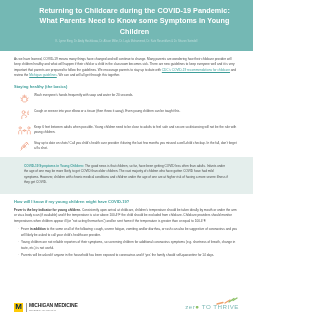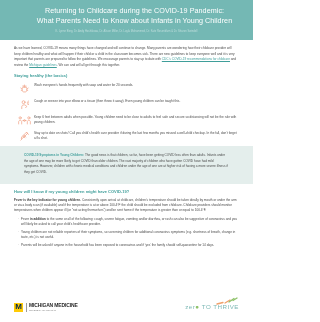--- a/index.html
+++ b/index.html
@@ -13,21 +13,21 @@
 
   
   .header {
     background: #74b8b4;
     padding: 6px 10px 7px 10px;
     text-align: center;
   }
   .header h1 {
     color: #ffffff;
     font-size: 7.2px;
-    font-weight: normal;
+    font-weight: bold;
     line-height: 1.45;
     letter-spacing: 0.05px;
     margin-left: 16px;
   }
   .header .authors {
     margin-top: 3px;
     color: #bfdedc;
     font-size: 2.7px;
     line-height: 1.3;
     font-weight: normal;
@@ -122,21 +122,21 @@
   .ztt-marks { position: absolute; right: 1px; top: -7px; }
 </style>
 </head>
 <body>
 
 <div class="page">
 
   <div class="header">
     <h1>
       <span>Returning to Childcare during the COVID-19 Pandemic:</span><br>
-      <span>What Parents Need to Know about Infants in Young Children</span>
+      <span>What Parents Need to Know some Symptoms in Young Children</span>
     </h1>
     <div class="authors">K. Lynne Berg, Dr. Andy Hashikawa, Dr. Alison Miller, Dr. Layla Mohammed, Dr. Kate Rosenblum &amp; Dr. Sharon Swindell</div>
   </div>
 
   <div class="body">
 
     <p class="para"><span>As we have learned, COVID-19 means many things have changed and will continue to change.  Many parents are wondering how their childcare provider will keep children healthy and what will happen if their child or a child in the classroom becomes sick. There are new guidelines to keep everyone well and it is very important that parents are prepared to follow the guidelines. We encourage parents to stay up to date with </span><a class="lnk" href="#">CDC's COVID-19 recommendations for childcare</a><span> and review the </span><a class="lnk" href="#">Michigan guidelines</a><span>. We can and will all get through this together.</span></p>
 
     <div class="sec-head">Staying healthy (the basics)</div>
 

